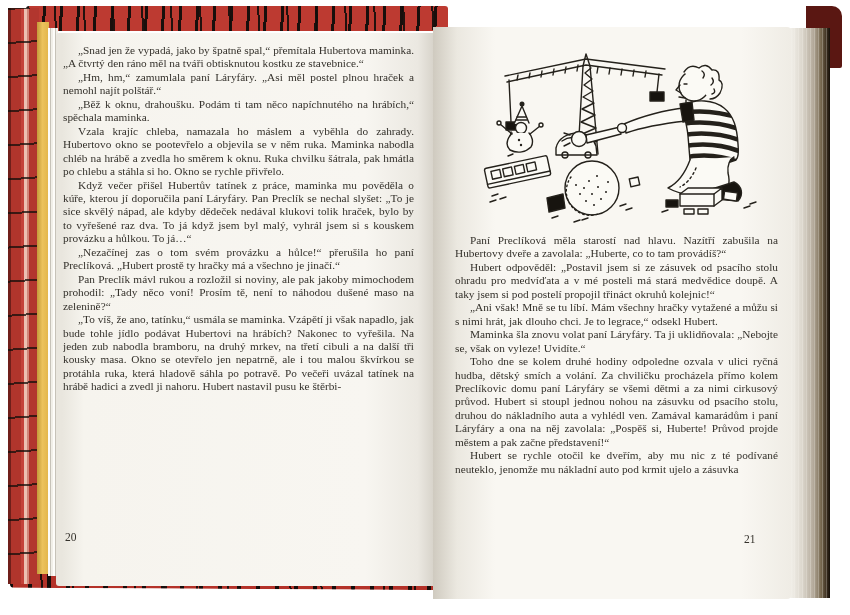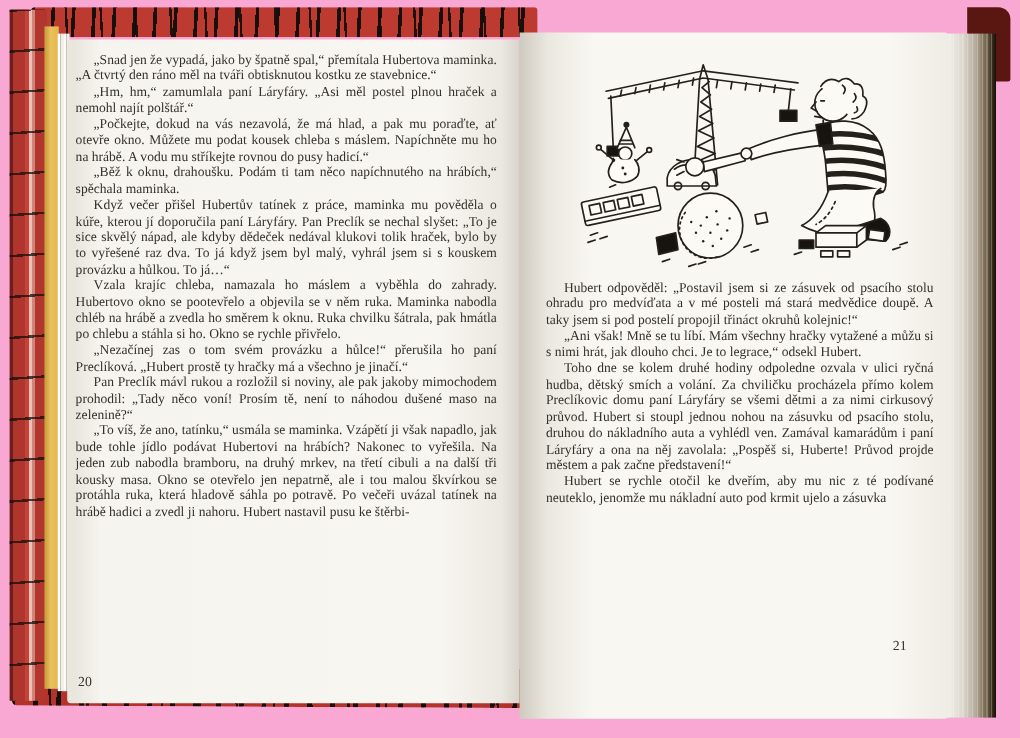--- a/index.html
+++ b/index.html
@@ -1,16 +1,16 @@
 <!DOCTYPE html>
 <html><head>
 <meta charset="utf-8">
 <style>
   html,body{margin:0;padding:0;background:#000;}
-  .photo{position:relative;width:850px;height:615px;background:#f9a8d4;overflow:hidden;
+  .photo{position:relative;width:850px;height:615px;background:#ffffff;overflow:hidden;
          font-family:"Liberation Serif","DejaVu Serif",serif;}
 
   
   .cover-top{position:absolute;left:26px;top:6px;width:422px;height:25px;
     background-color:#bd3a31;
     background-image:repeating-linear-gradient(93deg,rgba(16,13,10,.95) 0 3px,transparent 3px 17px),
                      repeating-linear-gradient(87deg,rgba(16,13,10,.9) 0 2px,transparent 2px 29px);
     border-radius:3px 3px 0 0;}
   .cover-bottom{position:absolute;left:10px;top:556px;width:450px;height:33px;
     background-color:#b43229;
@@ -44,21 +44,21 @@
     border-radius:0 4px 4px 0;}
 
   
   .textcol{position:absolute;color:#34312b;font-size:11.3px;line-height:13.45px;
     text-align:justify;overflow:hidden;}
   .textcol p{margin:0;text-indent:15px;}
   .textcol p.noind{text-indent:0;}
   .tc-left{left:63px;top:44px;width:351px;height:486px;}
   .tc-right{left:455px;top:234px;width:323px;height:300px;}
   .pagenum{position:absolute;color:#34312b;font-size:11.5px;}
-  .pn-left{left:65px;top:531px;margin-top:32px;}
+  .pn-left{left:65px;top:531px;}
   .pn-right{left:744px;top:533px;}
 
   
   .illo{position:absolute;left:462px;top:36px;width:326px;height:196px;}
   .illo svg{width:100%;height:100%;}
 </style>
 </head>
 <body>
 
 <div class="photo">
@@ -178,32 +178,33 @@
         <rect x="236" y="173" width="10" height="5" fill="#fbfaf5"></rect>
 
         <path d="M30,160 l6,-2 M38,163 l6,-2 M28,166 l6,-2 M90,182 l6,-2 M112,186 l6,-2 M120,184 l6,-2 M158,170 l6,-2 M164,174 l6,-2 M200,176 l6,-2 M282,172 l6,-2 M288,168 l6,-2 M46,120 l5,-2"></path>
       </g>
     </svg>
   </div>
 
   <div class="textcol tc-left">
     <p>„Snad jen že vypadá, jako by špatně spal,“ přemítala Hubertova maminka. „A čtvrtý den ráno měl na tváři obtisknutou kostku ze stavebnice.“</p>
     <p>„Hm, hm,“ zamumlala paní Láryfáry. „Asi měl postel plnou hraček a nemohl najít polštář.“</p>
-    <p>„Počkejte, dokud na vás nezavolá, že má hlad, a pak mu poraďte, ať otevře okno. Můžete mu podat kousek chleba s máslem. Napíchněte mu ho na hrábě. A vodu mu stříkejte rovnou do pusy hadicí.“</p>
     <p>„Běž k oknu, drahoušku. Podám ti tam něco napíchnutého na hrábích,“ spěchala maminka.</p>
+    <p>Vzala krajíc chleba, namazala ho máslem a vyběhla do zahrady. Hubertovo okno se pootevřelo a objevila se v něm ruka. Maminka nabodla chléb na hrábě a zvedla ho směrem k oknu. Ruka chvilku šátrala, pak hmátla po chlebu a stáhla si ho. Okno se rychle přivřelo.</p>
     <p>Když večer přišel Hubertův tatínek z práce, maminka mu pověděla o kúře, kterou jí doporučila paní Láryfáry. Pan Preclík se nechal slyšet: „To je sice skvělý nápad, ale kdyby dědeček nedával klukovi tolik hraček, bylo by to vyřešené raz dva. To já když jsem byl malý, vyhrál jsem si s kouskem provázku a hůlkou. To já…“</p>
-    <p>Vzala krajíc chleba, namazala ho máslem a vyběhla do zahrady. Hubertovo okno se pootevřelo a objevila se v něm ruka. Maminka nabodla chléb na hrábě a zvedla ho směrem k oknu. Ruka chvilku šátrala, pak hmátla po chlebu a stáhla si ho. Okno se rychle přivřelo.</p>
     <p>„Nezačínej zas o tom svém provázku a hůlce!“ přerušila ho paní Preclíková. „Hubert prostě ty hračky má a všechno je jinačí.“</p>
     <p>Pan Preclík mávl rukou a rozložil si noviny, ale pak jakoby mimochodem prohodil: „Tady něco voní! Prosím tě, není to náhodou dušené maso na zelenině?“</p>
     <p>„To víš, že ano, tatínku,“ usmála se maminka. Vzápětí ji však napadlo, jak bude tohle jídlo podávat Hubertovi na hrábích? Nakonec to vyřešila. Na jeden zub nabodla bramboru, na druhý mrkev, na třetí cibuli a na další tři kousky masa. Okno se otevřelo jen nepatrně, ale i tou malou škvírkou se protáhla ruka, která hladově sáhla po potravě. Po večeři uvázal tatínek na hrábě hadici a zvedl ji nahoru. Hubert nastavil pusu ke štěrbi-</p>
   </div>
 
   <div class="textcol tc-right">
+    <p>Paní Preclíková měla starostí nad hlavu. Nazítří zabušila na Hubertovy dveře a zavolala: „Huberte, co to tam provádíš?“</p>
     <p>Hubert odpověděl: „Postavil jsem si ze zásuvek od psacího stolu ohradu pro medvíďata a v mé posteli má stará medvědice doupě. A taky jsem si pod postelí propojil třináct okruhů kolejnic!“</p>
     <p>„Ani však! Mně se tu líbí. Mám všechny hračky vytažené a můžu si s nimi hrát, jak dlouho chci. Je to legrace,“ odsekl Hubert.</p>
+    <p>Maminka šla znovu volat paní Láryfáry. Ta ji uklidňovala: „Nebojte se, však on vyleze! Uvidíte.“</p>
     <p>Toho dne se kolem druhé hodiny odpoledne ozvala v ulici ryčná hudba, dětský smích a volání. Za chviličku procházela přímo kolem Preclíkovic domu paní Láryfáry se všemi dětmi a za nimi cirkusový průvod. Hubert si stoupl jednou nohou na zásuvku od psacího stolu, druhou do nákladního auta a vyhlédl ven. Zamával kamarádům i paní Láryfáry a ona na něj zavolala: „Pospěš si, Huberte! Průvod projde městem a pak začne představení!“</p>
     <p>Hubert se rychle otočil ke dveřím, aby mu nic z té podívané neuteklo, jenomže mu nákladní auto pod krmit ujelo a zásuvka</p>
   </div>
 
   <div class="pagenum pn-left">20</div>
   <div class="pagenum pn-right">21</div>
 
 </div>
 
 </body></html>

